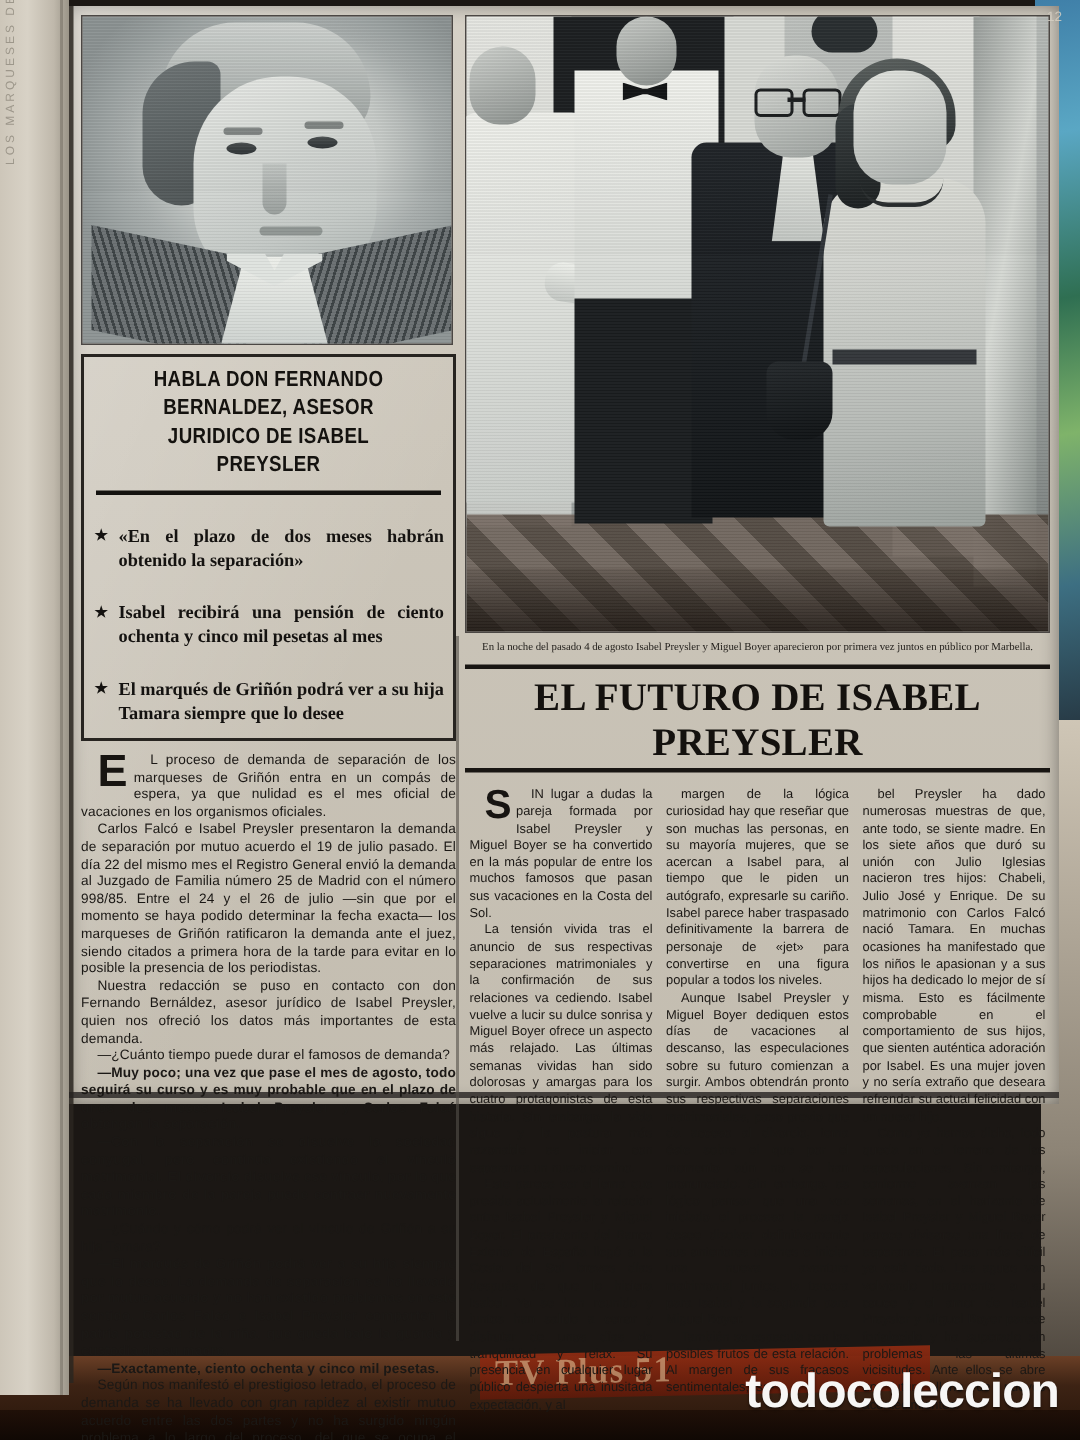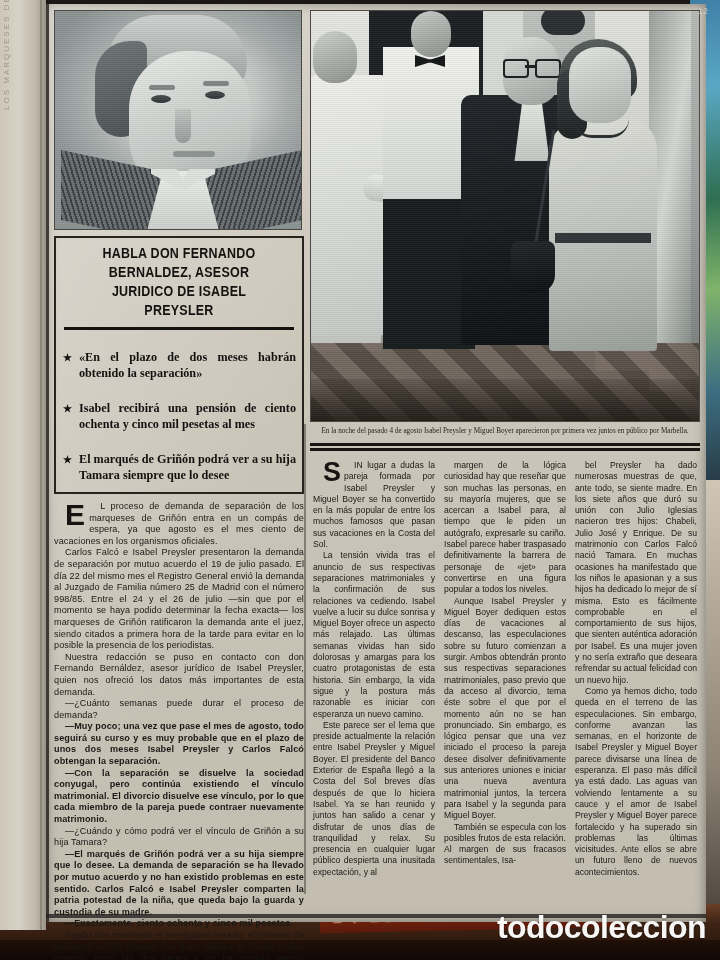--- a/index.html
+++ b/index.html
@@ -27,21 +27,21 @@
 
   
   .gutter{position:absolute;left:0;top:0;width:46px;height:930px;
       background:linear-gradient(90deg,#cdc6b9 0%,#d8d2c6 40%,#bfb8ab 78%,#9a9488 100%);}
   .gutter-line{position:absolute;left:40px;top:0;width:2px;height:930px;background:#6e685e;opacity:.5;}
   .gutter-text{position:absolute;left:2px;top:110px;width:120px;
       transform:rotate(-90deg);transform-origin:0 0;
       font-size:8px;color:#8c867a;letter-spacing:2px;white-space:nowrap;opacity:.75;}
 
   
-  #sheet{position:absolute;left:46px;top:4px;width:660px;height:918px;
+  #sheet{position:absolute;left:46px;top:4px;width:660px;height:732px;
       background:#cfc9bd;
       box-shadow:0 0 12px rgba(0,0,0,.45) inset;}
   .paper-tone{position:absolute;inset:0;
       background:linear-gradient(115deg,rgba(255,255,255,.30),rgba(255,255,255,0) 40%),
                  linear-gradient(0deg,rgba(90,80,60,.10),rgba(255,255,255,.05));}
   .sheet-border-l{position:absolute;left:0;top:0;width:3px;height:918px;background:#2a2620;opacity:.85;}
   .sheet-border-b{position:absolute;left:0;bottom:4px;width:660px;height:4px;background:#262220;opacity:.8;}
 
   .col-rule{position:absolute;left:258px;top:420px;width:2px;height:470px;background:#55504a;opacity:.6;}
 
@@ -224,25 +224,25 @@
         <div class="headline">JURIDICO DE ISABEL PREYSLER</div>
         <div class="head-rule"></div>
         <ul class="bullets">
           <li>«En el plazo de dos meses habrán obtenido la separación»</li>
           <li>Isabel recibirá una pensión de ciento ochenta y cinco mil pesetas al mes</li>
           <li>El marqués de Griñón podrá ver a su hija Tamara siempre que lo desee</li>
         </ul>
       </div>
 
       <div class="body">
-        <p><span class="dropcap">E</span><span>L proceso de demanda de separación de los marqueses de Griñón entra en un compás de espera, ya que agosto es el mes ciento de vacaciones en los organismos oficiales.</span></p>
+        <p><span class="dropcap">E</span><span>L proceso de demanda de separación de los marqueses de Griñón entra en un compás de espera, ya que nulidad es el mes oficial de vacaciones en los organismos oficiales.</span></p>
         <p>Carlos Falcó e Isabel Preysler presentaron la demanda de separación por mutuo acuerdo el 19 de julio pasado. El día 22 del mismo mes el Registro General envió la demanda al Juzgado de Familia número 25 de Madrid con el número 998/85. Entre el 24 y el 26 de julio —sin que por el momento se haya podido determinar la fecha exacta— los marqueses de Griñón ratificaron la demanda ante el juez, siendo citados a primera hora de la tarde para evitar en lo posible la presencia de los periodistas.</p>
         <p>Nuestra redacción se puso en contacto con don Fernando Bernáldez, asesor jurídico de Isabel Preysler, quien nos ofreció los datos más importantes de esta demanda.</p>
 
-        <p class="q">—¿Cuánto semanas puede durar el proceso de demanda?</p>
+        <p class="q">—¿Cuánto tiempo puede durar el famosos de demanda?</p>
         <p class="a">—Muy poco; una vez que pase el mes de agosto, todo seguirá su curso y es muy probable que en el plazo de unos dos meses Isabel Preysler y Carlos Falcó obtengan la separación.</p>
         <p class="a">—Con la separación se disuelve la sociedad conyugal, pero continúa existiendo el vínculo matrimonial. El divorcio disuelve ese vínculo, por lo que cada miembro de la pareja puede contraer nuevamente matrimonio.</p>
         <p class="q">—¿Cuándo y cómo podrá ver el vínculo de Griñón a su hija Tamara?</p>
         <p class="a">—El marqués de Griñón podrá ver a su hija siempre que lo desee. La demanda de separación se ha llevado por mutuo acuerdo y no han existido problemas en este sentido. Carlos Falcó e Isabel Preysler comparten la patria potestad de la niña, que queda bajo la guarda y custodia de su madre.</p>
         <p class="a">—Exactamente, ciento ochenta y cinco mil pesetas.</p>
 
         <p>Según nos manifestó el prestigioso letrado, el proceso de demanda se ha llevado con gran rapidez al existir mutuo acuerdo entre las dos partes y no ha surgido ningún problema a lo largo del proceso, del que se ocupa el abogado Ramos Armero, hijo del notario del mismo nombre.</p>
         <p>Don Fernando Bernáldez, que ingresó en la carrera judicial en 1943, ha actuado como asesor jurídico de Isabel Preysler dada su vinculación a la familia Iglesias. Es amigo personal del doctor Iglesias Puga desde hace muchos años y en su día se ocupó del proceso de nulidad de Isabel y Julio en Brooklyn.</p>
 
       </div>
@@ -283,20 +283,21 @@
         <div class="cw-isabel-head"></div>
         <div class="cw-isabel-neck"></div>
         <div class="cw-strap"></div>
         <div class="cw-bag"></div>
         <div class="cw-grain"></div>
       </div>
 
       <div class="caption">En la noche del pasado 4 de agosto Isabel Preysler y Miguel Boyer aparecieron por primera vez juntos en público por Marbella.</div>
 
       <div class="bigrule"></div>
+      <div class="bighead">EL FUTURO DE ISABEL PREYSLER</div>
       <div class="bighead-rule"></div>
 
       <div class="cols3">
         <div class="c3">
           <p><span class="dropcap">S</span><span>IN lugar a dudas la pareja formada por Isabel Preysler y Miguel Boyer se ha convertido en la más popular de entre los muchos famosos que pasan sus vacaciones en la Costa del Sol.</span></p>
           <p>La tensión vivida tras el anuncio de sus respectivas separaciones matrimoniales y la confirmación de sus relaciones va cediendo. Isabel vuelve a lucir su dulce sonrisa y Miguel Boyer ofrece un aspecto más relajado. Las últimas semanas vividas han sido dolorosas y amargas para los cuatro protagonistas de esta historia. Sin embargo, la vida sigue y la postura más razonable es iniciar con esperanza un nuevo camino.</p>
           <p>Este parece ser el lema que preside actualmente la relación entre Isabel Preysler y Miguel Boyer. El presidente del Banco Exterior de España llegó a la Costa del Sol breves días después de que lo hiciera Isabel. Ya se han reunido y juntos han salido a cenar y disfrutar de unos días de tranquilidad y relax. Su presencia en cualquier lugar público despierta una inusitada expectación, y al</p>
         </div>
         <div class="c3">
           <p>margen de la lógica curiosidad hay que reseñar que son muchas las personas, en su mayoría mujeres, que se acercan a Isabel para, al tiempo que le piden un autógrafo, expresarle su cariño. Isabel parece haber traspasado definitivamente la barrera de personaje de «jet» para convertirse en una figura popular a todos los niveles.</p>

